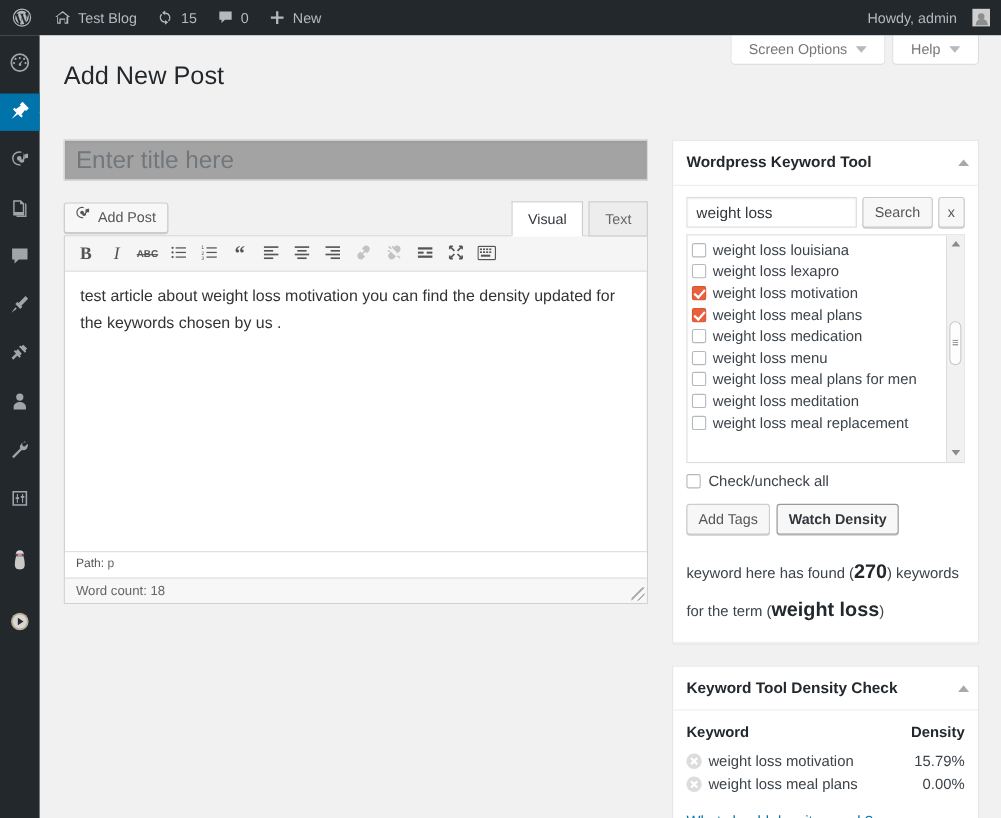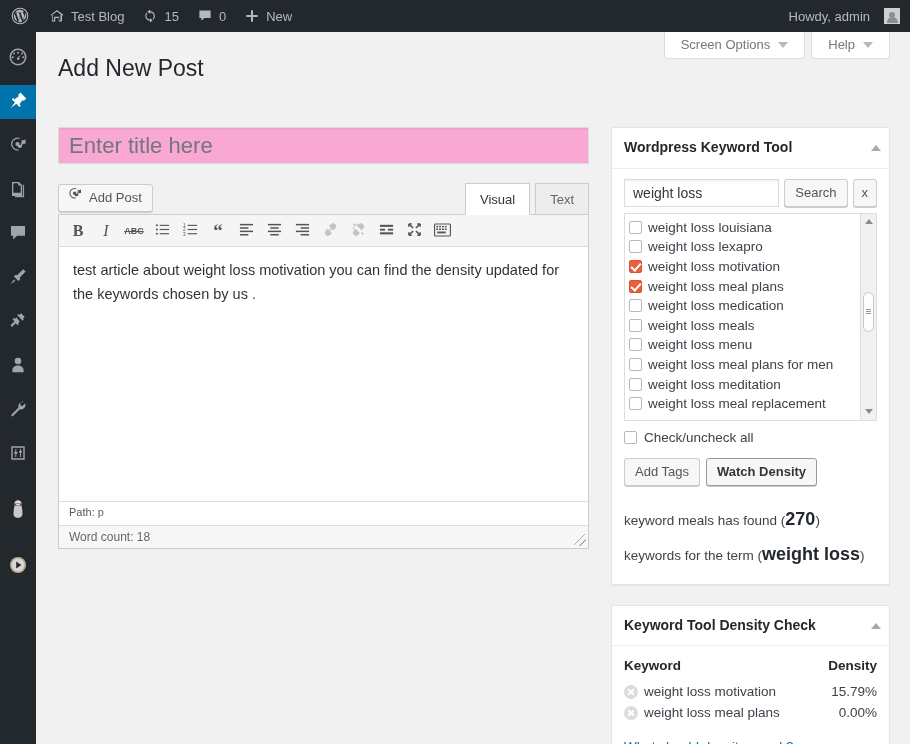--- a/index.html
+++ b/index.html
@@ -101,21 +101,21 @@
   
   #cols { position: absolute; top: 58px; left: 0; width: 874px; }
   #col-left { position: absolute; left: 22px; top: 37px; width: 531px; }
   #col-right { position: absolute; left: 575px; top: 37px; width: 279px; }
 
   
   #title-field {
     width: 531px; height: 37px;
     padding: 3px 10px; margin: 0;
     font-size: 1.7em; line-height: 100%;
-    border: 1px solid #ddd; background: #f9a8d4; color: #32373c;
+    border: 1px solid #ddd; background: #a3a3a3; color: #32373c;
     outline: none; font-family: "Liberation Sans", sans-serif;
     box-shadow: inset 0 1px 2px rgba(0,0,0,.07);
   }
   #title-field::placeholder { color: #72777c; opacity: 1; }
 
   
   #wp-content-wrap { margin-top: 20px; position: relative; }
   #media-row { position: relative; height: 30px; }
   #insert-media-button {
     display: inline-flex; align-items: center; gap: 6px;
@@ -651,24 +651,20 @@
                   <label class="kw-row">
                     <span class="cb checked"></span>
                     <span>weight loss meal plans</span>
                   </label>
                   <label class="kw-row">
                     <span class="cb"></span>
                     <span>weight loss medication</span>
                   </label>
                   <label class="kw-row">
                     <span class="cb"></span>
-                    <span>weight loss meals</span>
-                  </label>
-                  <label class="kw-row">
-                    <span class="cb"></span>
                     <span>weight loss menu</span>
                   </label>
                   <label class="kw-row">
                     <span class="cb"></span>
                     <span>weight loss meal plans for men</span>
                   </label>
                   <label class="kw-row">
                     <span class="cb"></span>
                     <span>weight loss meditation</span>
                   </label>
@@ -694,21 +690,21 @@
               <span class="cb"></span>
               <span>Check/uncheck all</span>
             </label>
 
             <div class="btn-row">
               <button class="kw-btn">Add Tags</button>
               <button class="kw-btn strong">Watch Density</button>
             </div>
 
             <div class="kw-result">
-              <span>keyword meals has found (</span><span class="big">270</span><span>) keywords for the term (</span><span class="big">weight loss</span><span>)</span>
+              <span>keyword here has found (</span><span class="big">270</span><span>) keywords for the term (</span><span class="big">weight loss</span><span>)</span>
             </div>
           </div>
         </div>
 
         <div class="postbox">
           <h2 class="hndle">
             <span>Keyword Tool Density Check</span>
             <span class="toggle-indicator"></span>
           </h2>
           <div class="inside">

